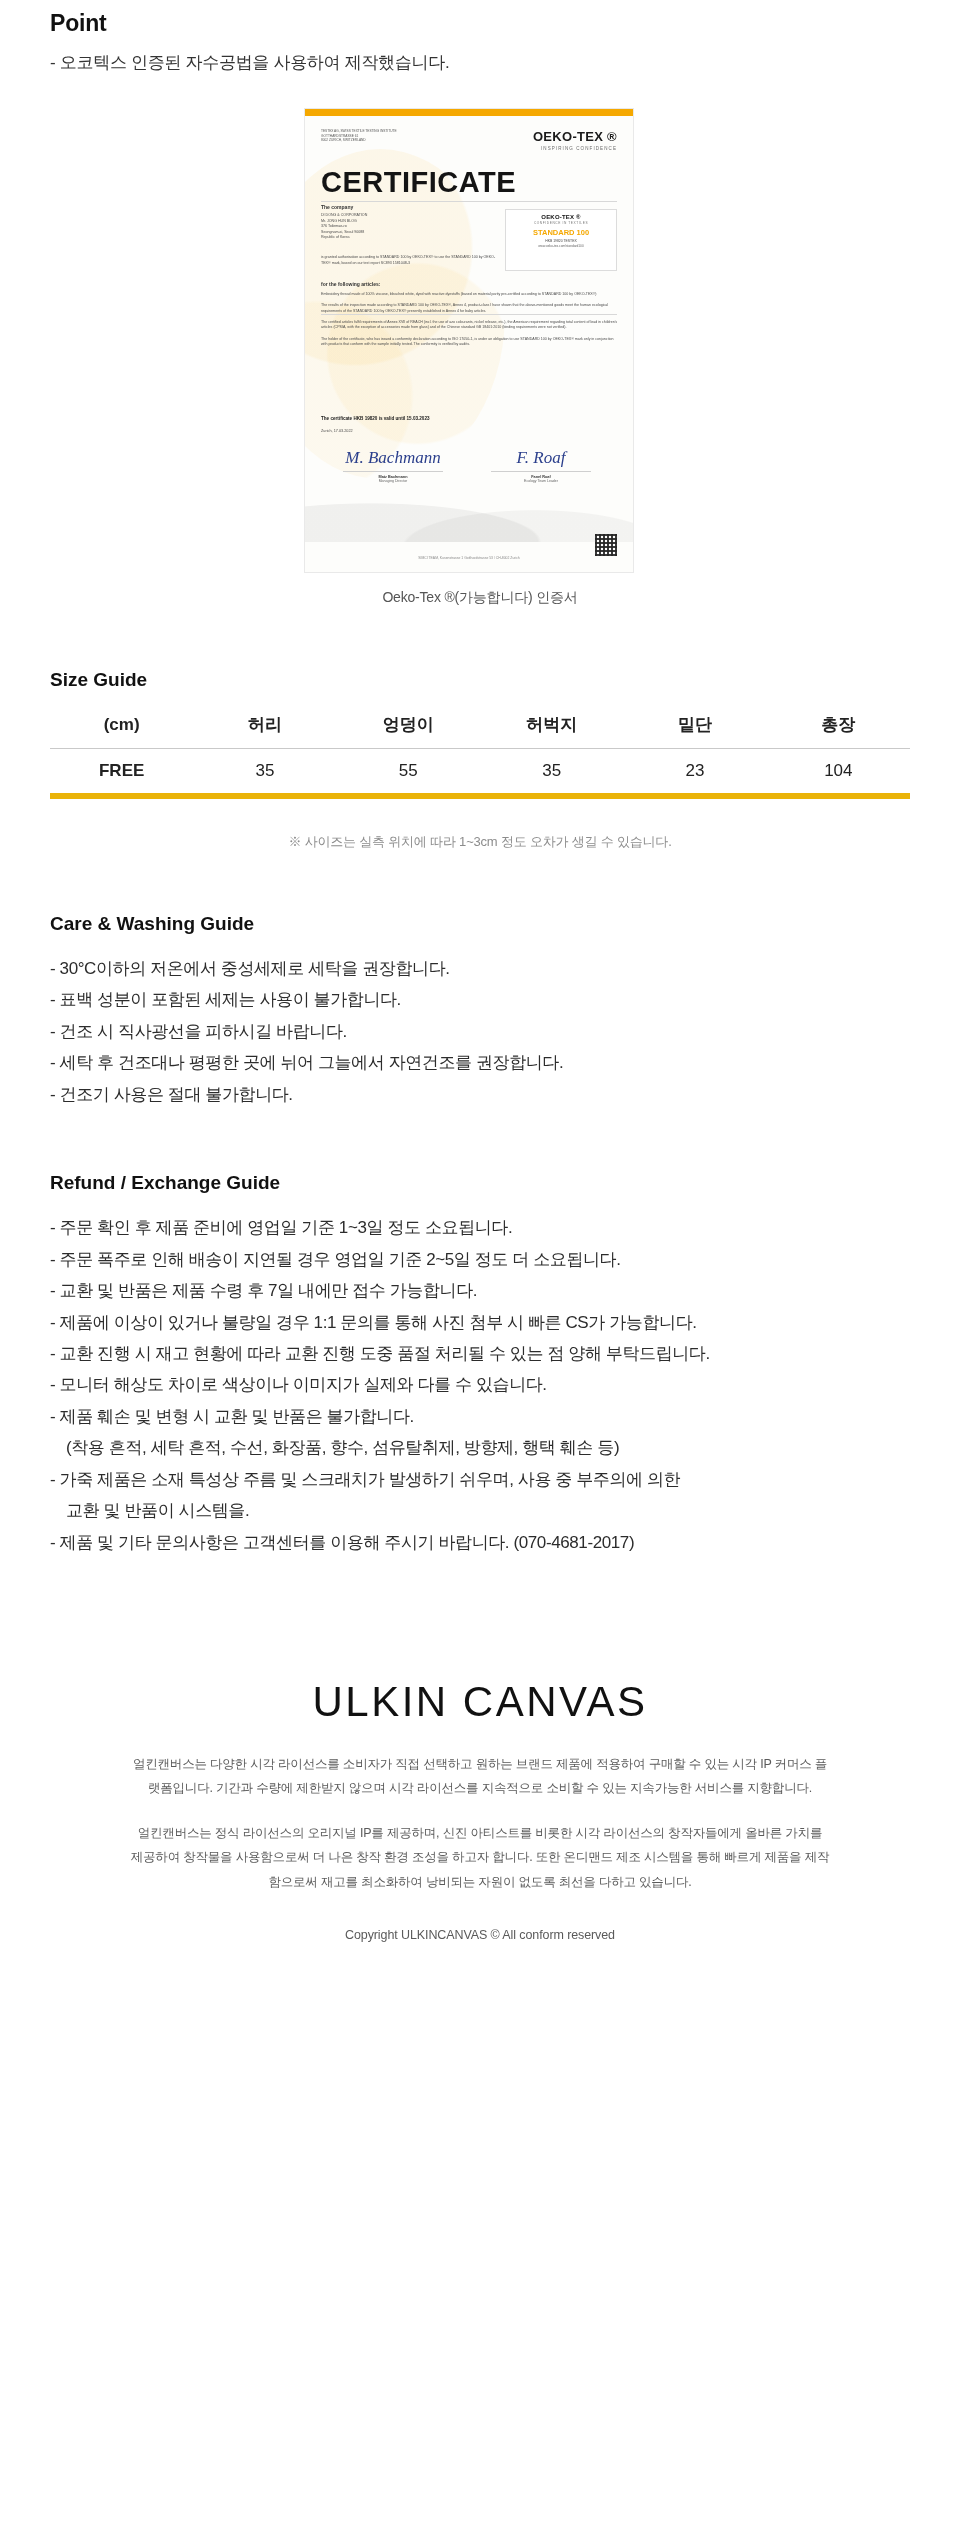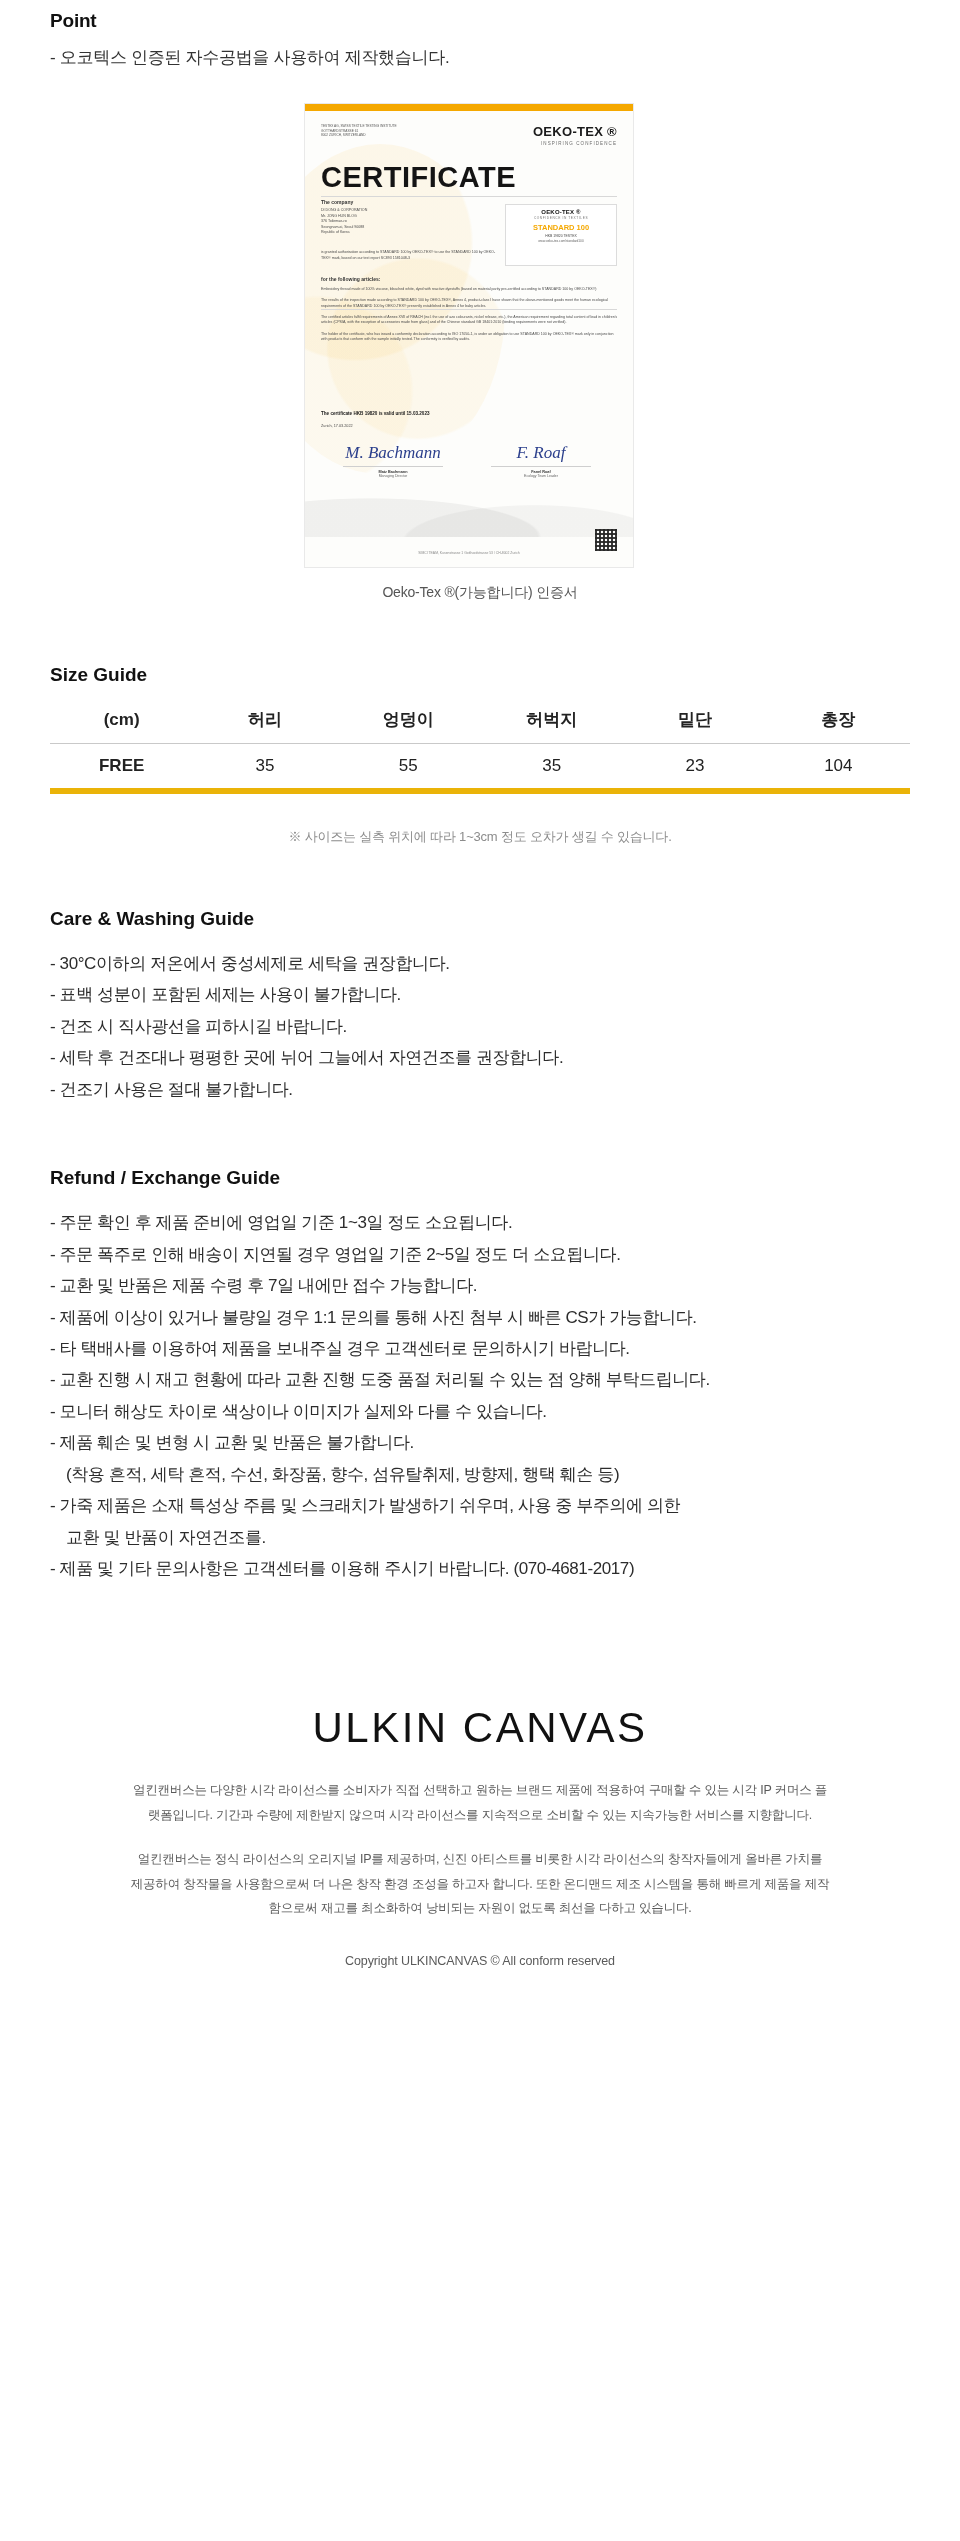--- a/index.html
+++ b/index.html
@@ -21,21 +21,21 @@
     padding-top: 10px;
     box-sizing: border-box;
   }
   .inner {
     width: 860px;
     margin: 0 auto;
   }
 
   
   .section-title {
-    font-size: 19px;
+    font-size: 23px;
     font-weight: bold;
     color: #111111;
     letter-spacing: -0.2px;
     margin: 0 0 14px 0;
   }
   .point-line {
     font-size: 17px;
     color: #333333;
     letter-spacing: -0.3px;
     margin: 0 0 4px 0;
@@ -433,27 +433,26 @@
       <div class="guide-line">- 세탁 후 건조대나 평평한 곳에 뉘어 그늘에서 자연건조를 권장합니다.</div>
       <div class="guide-line">- 건조기 사용은 절대 불가합니다.</div>
     </div>
 
     <div class="guide-block">
       <h2 class="guide-title">Refund / Exchange Guide</h2>
       <div class="guide-line">- 주문 확인 후 제품 준비에 영업일 기준 1~3일 정도 소요됩니다.</div>
       <div class="guide-line">- 주문 폭주로 인해 배송이 지연될 경우 영업일 기준 2~5일 정도 더 소요됩니다.</div>
       <div class="guide-line">- 교환 및 반품은 제품 수령 후 7일 내에만 접수 가능합니다.</div>
       <div class="guide-line">- 제품에 이상이 있거나 불량일 경우 1:1 문의를 통해 사진 첨부 시 빠른 CS가 가능합니다.</div>
-      <div class="guide-line">- 타 택배사를 이용하여 제품을 보내주실 경우 고객센터로 문의하시기 바랍니다.</div>
       <div class="guide-line">- 교환 진행 시 재고 현황에 따라 교환 진행 도중 품절 처리될 수 있는 점 양해 부탁드립니다.</div>
       <div class="guide-line">- 모니터 해상도 차이로 색상이나 이미지가 실제와 다를 수 있습니다.</div>
       <div class="guide-line">- 제품 훼손 및 변형 시 교환 및 반품은 불가합니다.</div>
       <div class="guide-line indent">(착용 흔적, 세탁 흔적, 수선, 화장품, 향수, 섬유탈취제, 방향제, 행택 훼손 등)</div>
       <div class="guide-line">- 가죽 제품은 소재 특성상 주름 및 스크래치가 발생하기 쉬우며, 사용 중 부주의에 의한</div>
-      <div class="guide-line indent">교환 및 반품이 자연건조를.</div>
+      <div class="guide-line indent">교환 및 반품이 시스템을.</div>
       <div class="guide-line">- 제품 및 기타 문의사항은 고객센터를 이용해 주시기 바랍니다. (070-4681-2017)</div>
     </div>
 
     <div class="brand-block">
       <div class="brand-logo">ULKIN CANVAS</div>
       <p class="brand-desc">얼킨캔버스는 다양한 시각 라이선스를 소비자가 직접 선택하고 원하는 브랜드 제품에 적용하여 구매할 수 있는 시각 IP 커머스 플랫폼입니다. 기간과 수량에 제한받지 않으며 시각 라이선스를 지속적으로 소비할 수 있는 지속가능한 서비스를 지향합니다.</p>
       <p class="brand-desc">얼킨캔버스는 정식 라이선스의 오리지널 IP를 제공하며, 신진 아티스트를 비롯한 시각 라이선스의 창작자들에게 올바른 가치를 제공하여 창작물을 사용함으로써 더 나은 창작 환경 조성을 하고자 합니다. 또한 온디맨드 제조 시스템을 통해 빠르게 제품을 제작함으로써 재고를 최소화하여 낭비되는 자원이 없도록 최선을 다하고 있습니다.</p>
     </div>
     <div class="copyright">Copyright ULKINCANVAS © All conform reserved</div>
 

